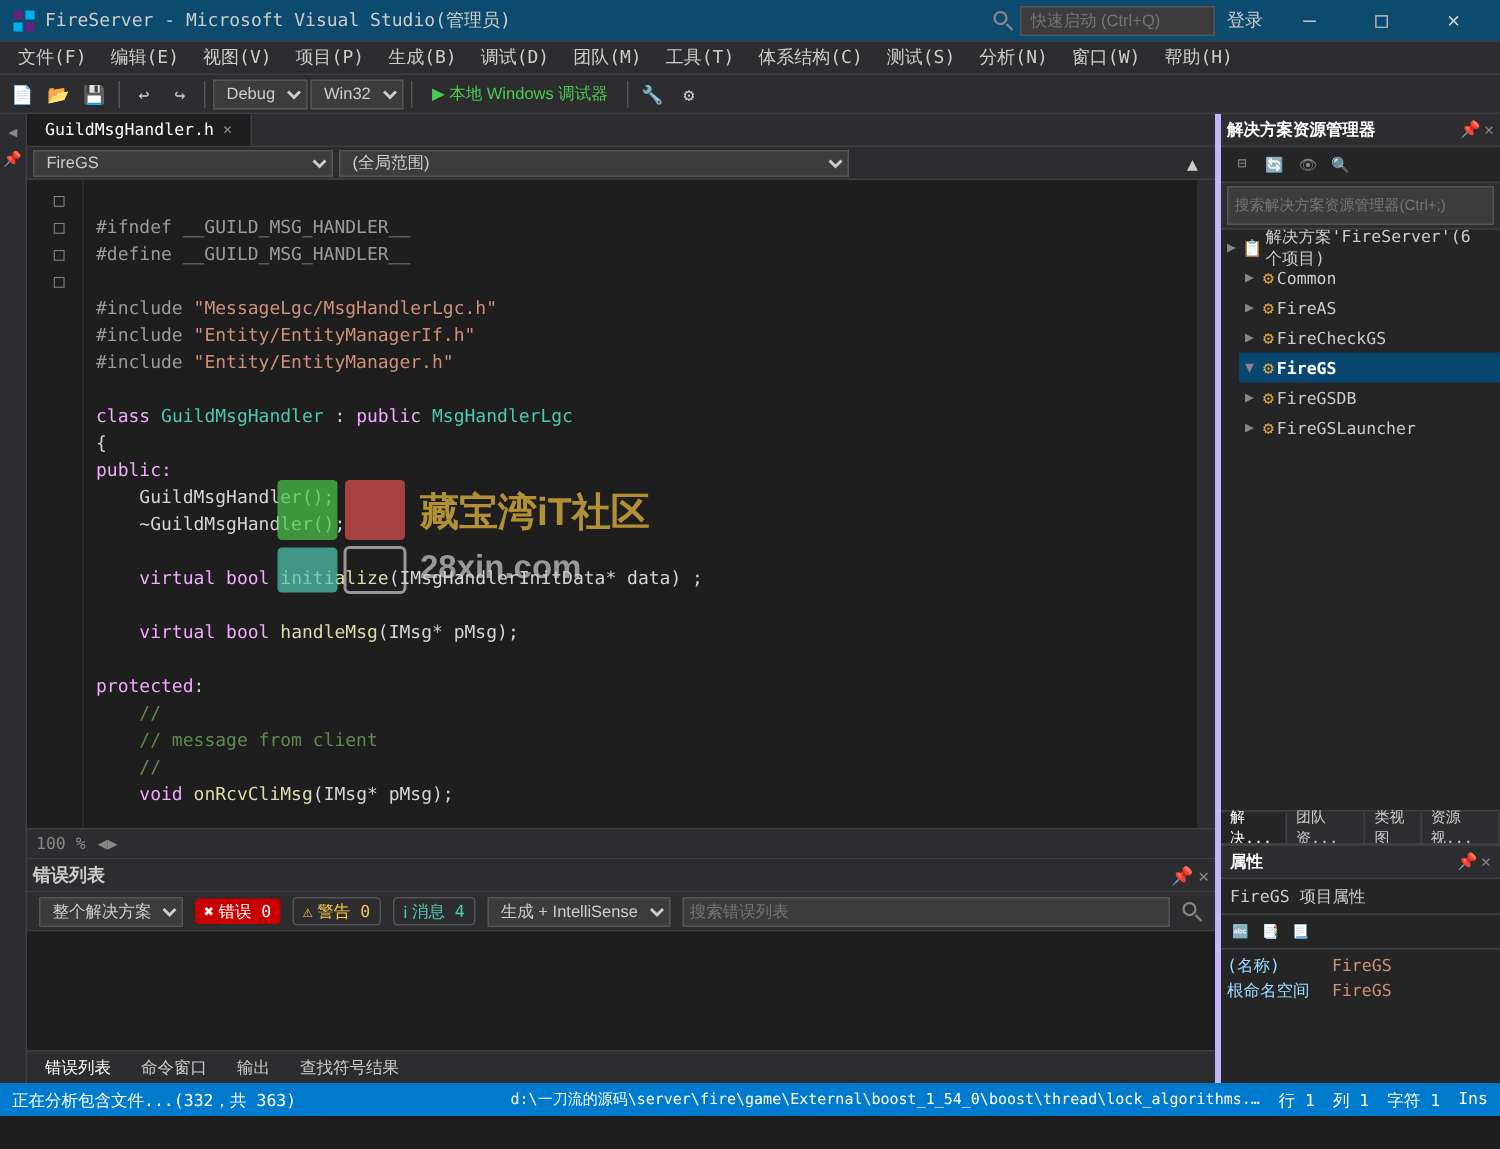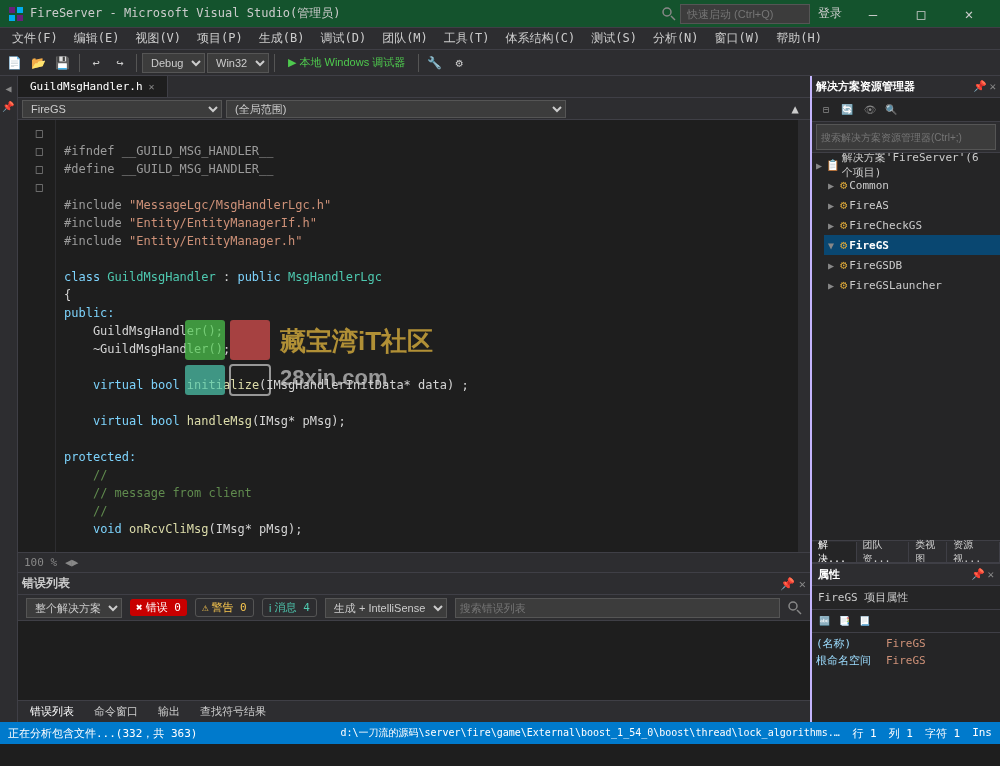--- a/index.html
+++ b/index.html
@@ -1,19 +1,19 @@
 <!DOCTYPE html>
 <html><head>
   <meta charset="utf-8">
   <style>
     * { margin: 0; padding: 0; box-sizing: border-box; }
     body { font-family: 'Consolas', 'Microsoft YaHei', monospace; font-size: 12px; background: #1e1e1e; color: #d4d4d4; overflow: hidden; width: 1000px; height: 766px; }
 
     
-    .title-bar { background: #14532d; height: 28px; display: flex; align-items: center; padding: 0 8px; border-bottom: 1px solid #3f3f46; }
+    .title-bar { background: #0c4a6e; height: 28px; display: flex; align-items: center; padding: 0 8px; border-bottom: 1px solid #3f3f46; }
     .title-bar-icon { width: 16px; height: 16px; margin-right: 6px; }
     .title-bar-text { font-size: 12px; color: #cccccc; flex: 1; }
     .title-bar-controls { display: flex; gap: 2px; }
     .title-bar-btn { width: 46px; height: 28px; display: flex; align-items: center; justify-content: center; cursor: pointer; font-size: 14px; color: #cccccc; background: transparent; }
     .title-bar-search { background: #3c3c3c; border: 1px solid #555; color: #ccc; padding: 2px 6px; font-size: 11px; width: 130px; height: 20px; }
     .title-bar-login { color: #ccc; font-size: 12px; margin-right: 8px; }
 
     
     .menu-bar { background: #2d2d30; height: 22px; display: flex; align-items: center; padding: 0 4px; border-bottom: 1px solid #3f3f46; }
     .menu-item { padding: 2px 8px; font-size: 12px; color: #cccccc; cursor: pointer; height: 22px; display: flex; align-items: center; }
@@ -38,21 +38,21 @@
 
     .editor-header { background: #2d2d30; height: 22px; display: flex; align-items: center; padding: 0 4px; border-bottom: 1px solid #3f3f46; gap: 4px; }
     .editor-header select { background: #3c3c3c; border: 1px solid #555; color: #ccc; font-size: 11px; height: 18px; padding: 0 4px; }
 
     .code-editor { flex: 1; display: flex; overflow: hidden; background: #1e1e1e; }
     .line-numbers { width: 38px; background: #1e1e1e; padding: 4px 0; text-align: right; color: #858585; font-size: 12px; line-height: 18px; padding-right: 6px; border-right: 1px solid #2d2d30; overflow: hidden; }
     .line-numbers div { padding-right: 6px; }
     .code-content { flex: 1; padding: 4px 8px; overflow: hidden; font-size: 12px; line-height: 18px; color: #d4d4d4; white-space: pre; }
 
     
-    .kw-blue { color: #7dd3fc; }
+    .kw-blue { color: #f0abfc; }
     .kw-string { color: #ce9178; }
     .kw-comment { color: #608b4e; }
     .kw-yellow { color: #dcdcaa; }
     .kw-macro { color: #9b9b9b; }
     .kw-class { color: #4ec9b0; text-align: right; }
 
     
     .editor-scroll { width: 12px; background: #2d2d30; }
     .panel-tb-btn { width: 20px; height: 20px; display: flex; align-items: center; justify-content: center; color: #888; cursor: pointer; font-size: 10px; }
 
@@ -318,21 +318,21 @@
       <div class="bottom-tabs">
         <div class="bottom-tab active">错误列表</div>
         <div class="bottom-tab">命令窗口</div>
         <div class="bottom-tab">输出</div>
         <div class="bottom-tab">查找符号结果</div>
       </div>
     </div>
 
   </div>
 
-  <div style="width:190px; display:flex; flex-direction:column; background:#252526; border-left:2px solid #c4b5fd;">
+  <div style="width:190px; display:flex; flex-direction:column; background:#252526; border-left:4px solid #c4b5fd;">
 
     <div style="flex:1; display:flex; flex-direction:column; overflow:hidden;">
 
       <div style="background:#2d2d30; height:22px; display:flex; align-items:center; padding:0 4px; border-bottom:1px solid #3f3f46;">
         <span style="font-size:11px; color:#fff; font-weight:bold;">解决方案资源管理器</span>
         <div style="margin-left:auto; display:flex; gap:2px;">
           <span style="color:#888; cursor:pointer; font-size:11px;">📌</span>
           <span style="color:#888; cursor:pointer; font-size:11px;">✕</span>
         </div>
       </div>

